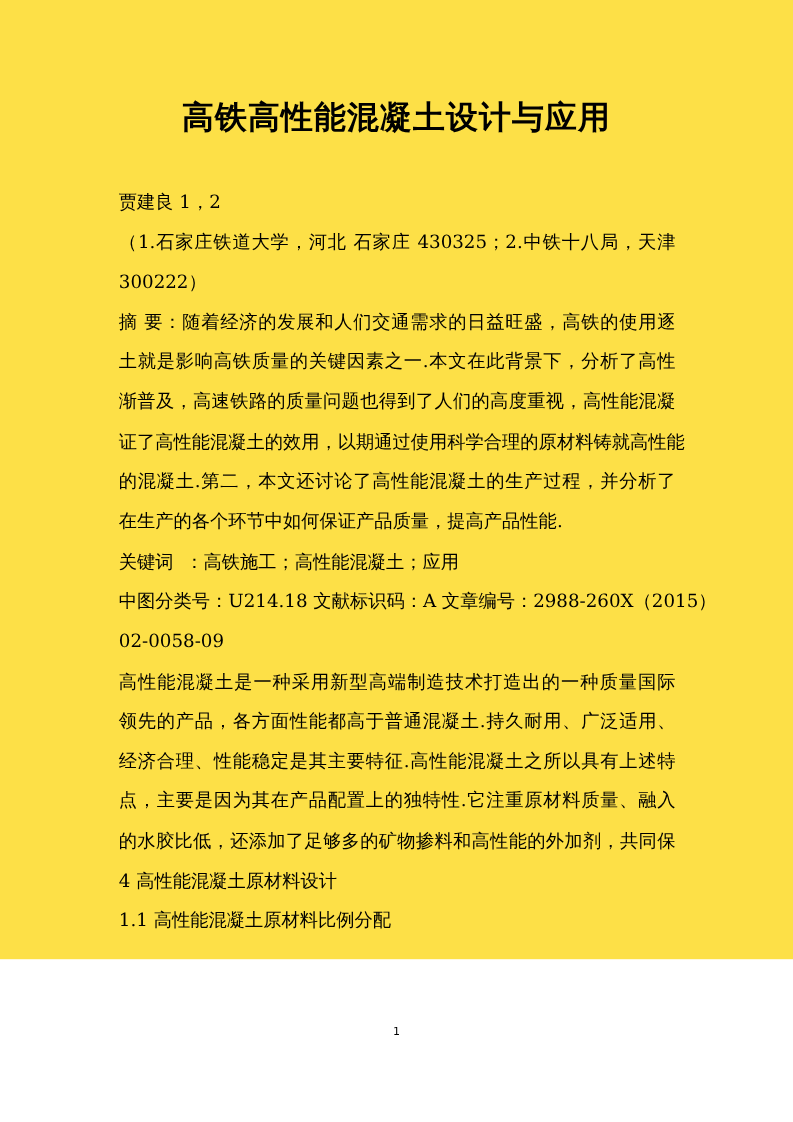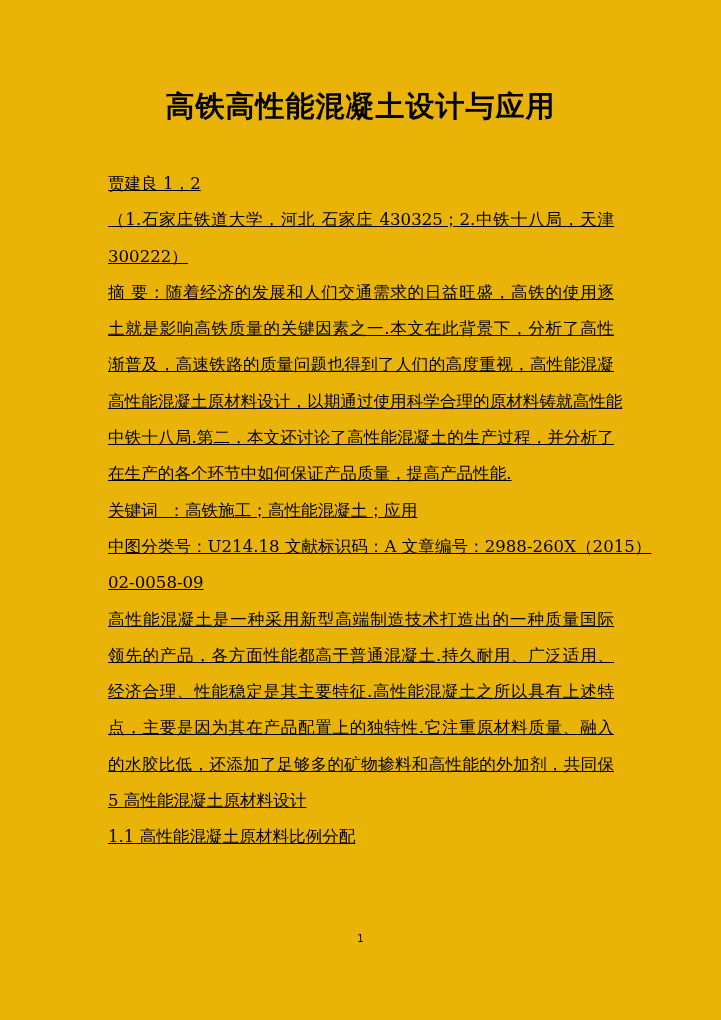--- a/index.html
+++ b/index.html
@@ -12,22 +12,22 @@
       height: 1020px;
       position: relative;
       overflow: hidden;
       font-family: "DejaVu Serif", "Liberation Serif", serif;
       color: #000000;
     }
     .page {
       position: absolute;
       left: 0; top: 0;
       width: 721px;
-      height: 1020px;
-      background: #eab308;
+      height: 872px;
+      background: #fde047;
     }
     .title {
       position: absolute;
       top: 86px;
       left: 0;
       width: 721px;
       text-align: center;
       font-size: 29px;
       line-height: 40px;
       font-weight: bold;
@@ -40,21 +40,20 @@
       top: 166px;
       width: 506px;
       font-size: 16.6px;
       line-height: 36.3px;
     }
     .line {
       display: block;
       white-space: nowrap;
       height: 36.3px;
       overflow: visible;
-      text-decoration: underline;
     }
     .line.justify {
       text-align: justify;
       text-align-last: justify;
     }
     .page-number {
       position: absolute;
       top: 932px;
       left: 0;
       width: 721px;
@@ -73,34 +72,34 @@
 
   <div class="body-text">
     <span class="line">贾建良 1，2</span>
 
     <span class="line justify">（1.石家庄铁道大学，河北 石家庄 430325；2.中铁十八局，天津</span>
     <span class="line">300222）</span>
 
     <span class="line justify">摘 要：随着经济的发展和人们交通需求的日益旺盛，高铁的使用逐</span>
     <span class="line justify">土就是影响高铁质量的关键因素之一.本文在此背景下，分析了高性</span>
     <span class="line justify">渐普及，高速铁路的质量问题也得到了人们的高度重视，高性能混凝</span>
-    <span class="line justify">高性能混凝土原材料设计，以期通过使用科学合理的原材料铸就高性能</span>
-    <span class="line justify">中铁十八局.第二，本文还讨论了高性能混凝土的生产过程，并分析了</span>
+    <span class="line justify">证了高性能混凝土的效用，以期通过使用科学合理的原材料铸就高性能</span>
+    <span class="line justify">的混凝土.第二，本文还讨论了高性能混凝土的生产过程，并分析了</span>
     <span class="line">在生产的各个环节中如何保证产品质量，提高产品性能.</span>
 
     <span class="line" style="white-space: pre;">关键词  ：高铁施工；高性能混凝土；应用</span>
 
     <span class="line justify">中图分类号：U214.18 文献标识码：A 文章编号：2988-260X（2015）</span>
     <span class="line">02-0058-09</span>
 
     <span class="line justify">高性能混凝土是一种采用新型高端制造技术打造出的一种质量国际</span>
     <span class="line justify">领先的产品，各方面性能都高于普通混凝土.持久耐用、广泛适用、</span>
     <span class="line justify">经济合理、性能稳定是其主要特征.高性能混凝土之所以具有上述特</span>
     <span class="line justify">点，主要是因为其在产品配置上的独特性.它注重原材料质量、融入</span>
     <span class="line justify">的水胶比低，还添加了足够多的矿物掺料和高性能的外加剂，共同保</span>
 
-    <span class="line">5 高性能混凝土原材料设计</span>
+    <span class="line">4 高性能混凝土原材料设计</span>
     <span class="line">1.1 高性能混凝土原材料比例分配</span>
   </div>
 
   <div class="page-number">1</div>
 
 </div>
 
 </body></html>

